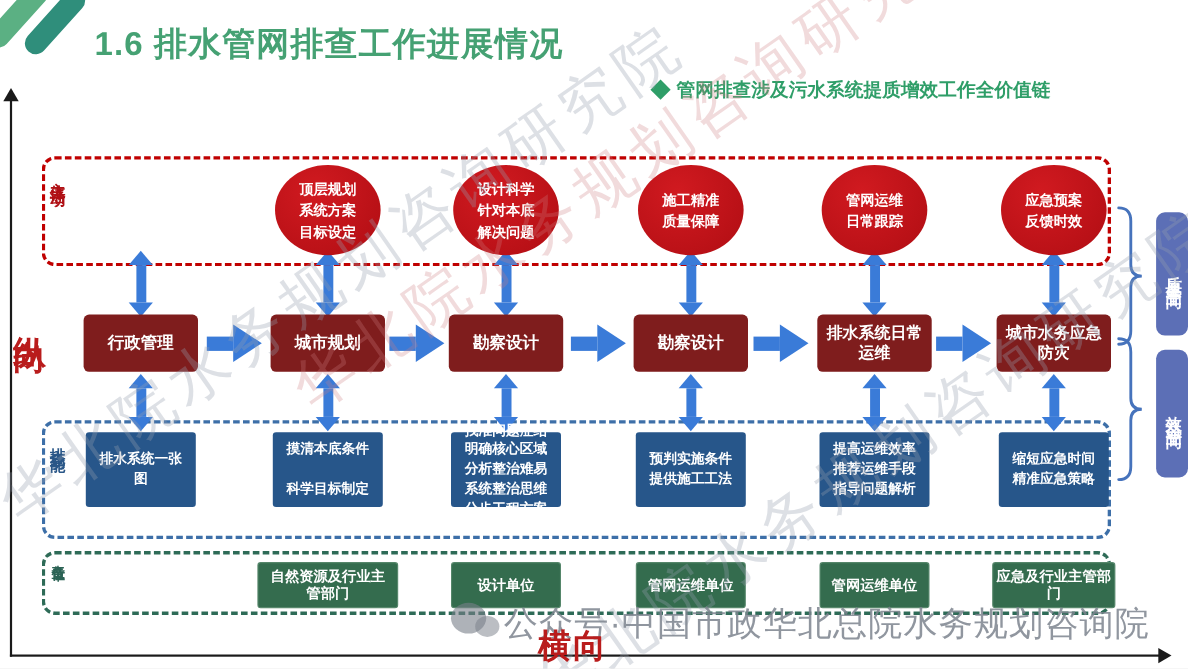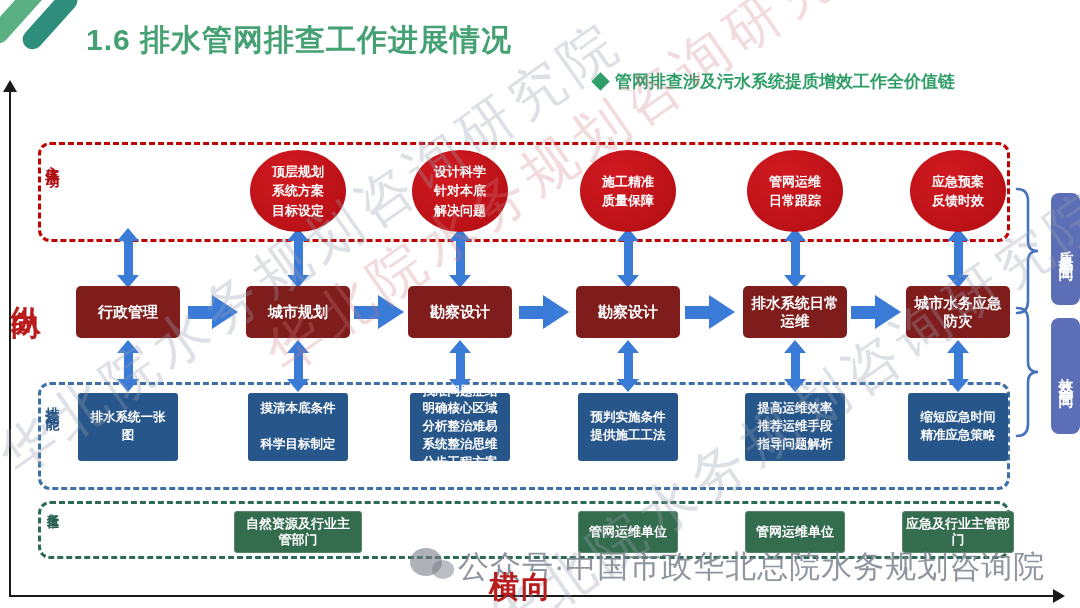--- a/index.html
+++ b/index.html
@@ -250,20 +250,21 @@
   <div class="func c4">预判实施条件
 提供施工工法</div>
   <div class="func c5">提高运维效率
 推荐运维手段
 指导问题解析</div>
   <div class="func c6">缩短应急时间
 精准应急策略</div>
 
   <div class="unit c2">自然资源及行业主
 管部门</div>
+  <div class="unit c3">设计单位</div>
   <div class="unit c4">管网运维单位</div>
   <div class="unit c5">管网运维单位</div>
   <div class="unit c6">应急及行业主管部
 门</div>
 
   <svg class="brace q" width="26" height="128" viewBox="0 0 26 128">
     <path d="M3 2 Q14 2 14 14 L14 54 Q14 64 24 64 Q14 64 14 74 L14 114 Q14 126 3 126" fill="none" stroke="#4673bc" stroke-width="2.6" stroke-linecap="round"></path>
   </svg>
   <svg class="brace b" width="26" height="132" viewBox="0 0 26 132">
     <path d="M3 2 Q14 2 14 14 L14 56 Q14 66 24 66 Q14 66 14 76 L14 118 Q14 130 3 130" fill="none" stroke="#4673bc" stroke-width="2.6" stroke-linecap="round"></path>

